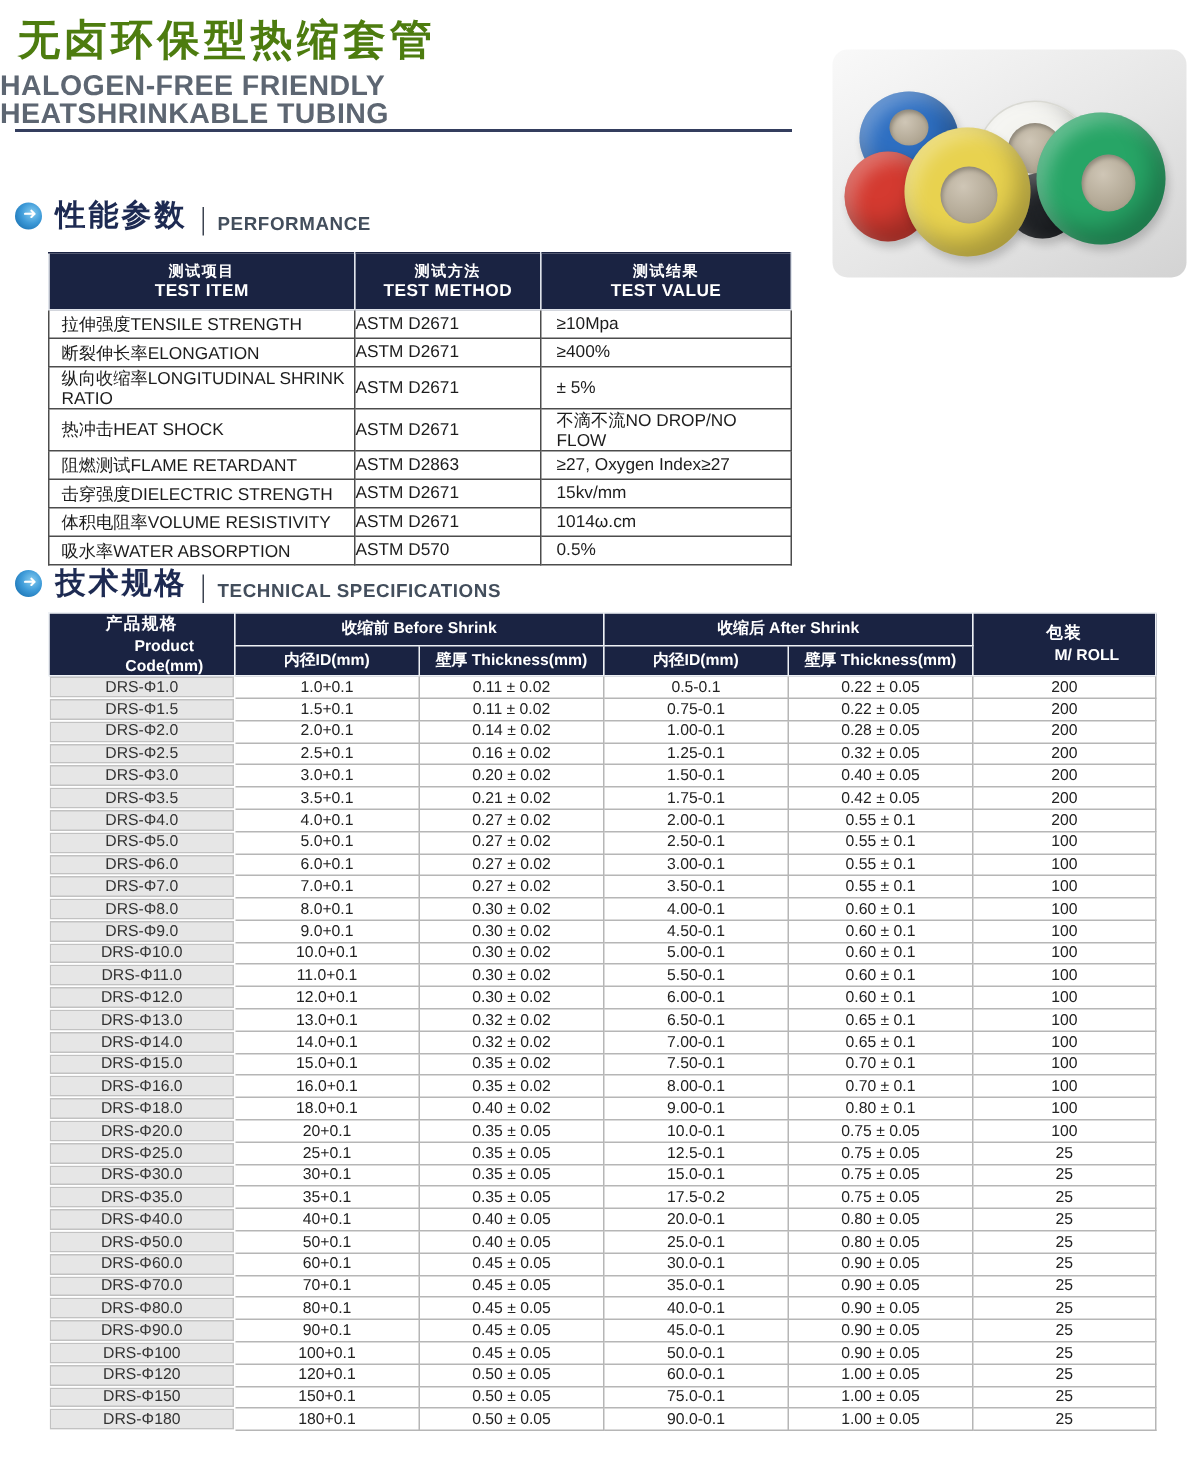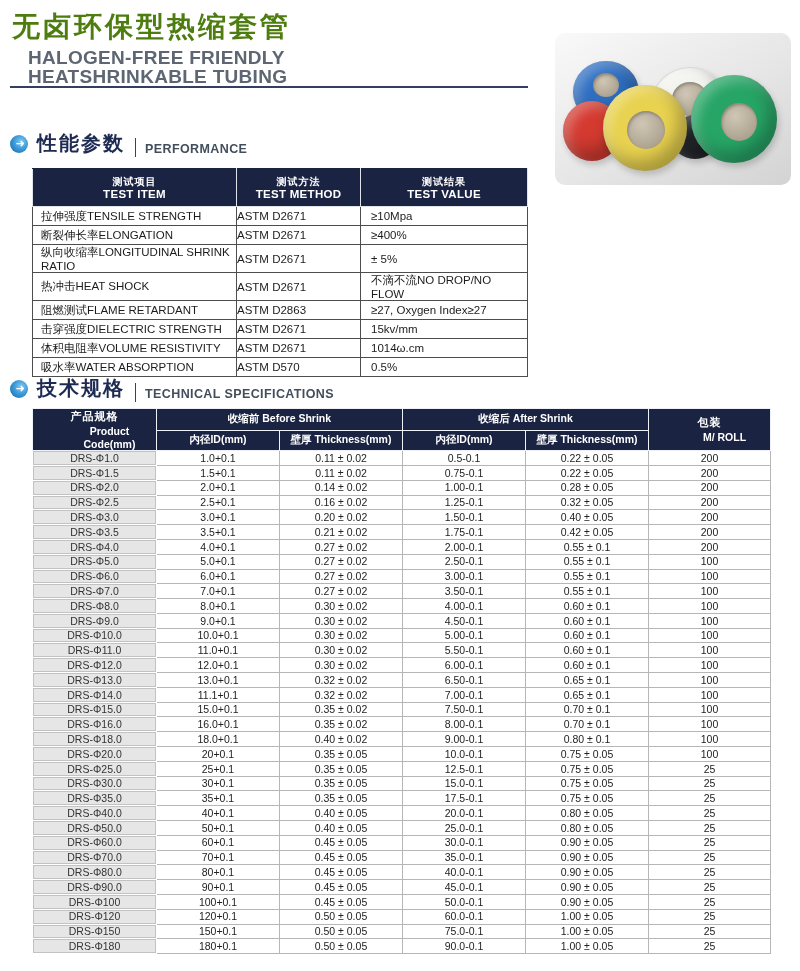--- a/index.html
+++ b/index.html
@@ -3,21 +3,21 @@
 <meta charset="utf-8">
 <style>
   html,body { margin:0; padding:0; background:#fff; }
   .page {
     position:relative; width:800px; height:971px; background:#fff; overflow:hidden;
     font-family:"Liberation Sans","DejaVu Sans",sans-serif;
   }
   
   .title-zh { position:absolute; left:12px; top:8px; font-size:28px; font-weight:bold;
               color:#4d7c0f; letter-spacing:3px; }
-  .title-en { position:absolute; left:28px; font-size:19px; font-weight:bold;
+  .title-en { position:absolute; left:0; font-size:19px; font-weight:bold;
               color:#5d6672; letter-spacing:0.3px; }
   #title-en1 { top:47px; }
   #title-en2 { top:66px; }
   .title-rule { position:absolute; left:10px; top:86px; width:518px; height:2px; background:#343e5e; }
 
   
   .photo { position:absolute; left:555px; top:33px; width:236px; height:152px; border-radius:10px;
            background:linear-gradient(150deg,#f9f9f9 0%,#e6e6e6 55%,#d3d3d3 100%); }
   .roll { position:absolute; border-radius:50%;
           box-shadow: inset -8px -10px 16px rgba(0,0,0,0.28),
@@ -341,21 +341,21 @@
         <tr>
           <td class="pcell">DRS-Φ13.0</td>
           <td>13.0+0.1</td>
           <td>0.32 ± 0.02</td>
           <td>6.50-0.1</td>
           <td>0.65 ± 0.1</td>
           <td>100</td>
         </tr>
         <tr>
           <td class="pcell">DRS-Φ14.0</td>
-          <td>11.1+0.1</td>
+          <td>14.0+0.1</td>
           <td>0.32 ± 0.02</td>
           <td>7.00-0.1</td>
           <td>0.65 ± 0.1</td>
           <td>100</td>
         </tr>
         <tr>
           <td class="pcell">DRS-Φ15.0</td>
           <td>15.0+0.1</td>
           <td>0.35 ± 0.02</td>
           <td>7.50-0.1</td>
@@ -399,21 +399,21 @@
           <td>30+0.1</td>
           <td>0.35 ± 0.05</td>
           <td>15.0-0.1</td>
           <td>0.75 ± 0.05</td>
           <td>25</td>
         </tr>
         <tr>
           <td class="pcell">DRS-Φ35.0</td>
           <td>35+0.1</td>
           <td>0.35 ± 0.05</td>
-          <td>17.5-0.1</td>
+          <td>17.5-0.2</td>
           <td>0.75 ± 0.05</td>
           <td>25</td>
         </tr>
         <tr>
           <td class="pcell">DRS-Φ40.0</td>
           <td>40+0.1</td>
           <td>0.40 ± 0.05</td>
           <td>20.0-0.1</td>
           <td>0.80 ± 0.05</td>
           <td>25</td>

